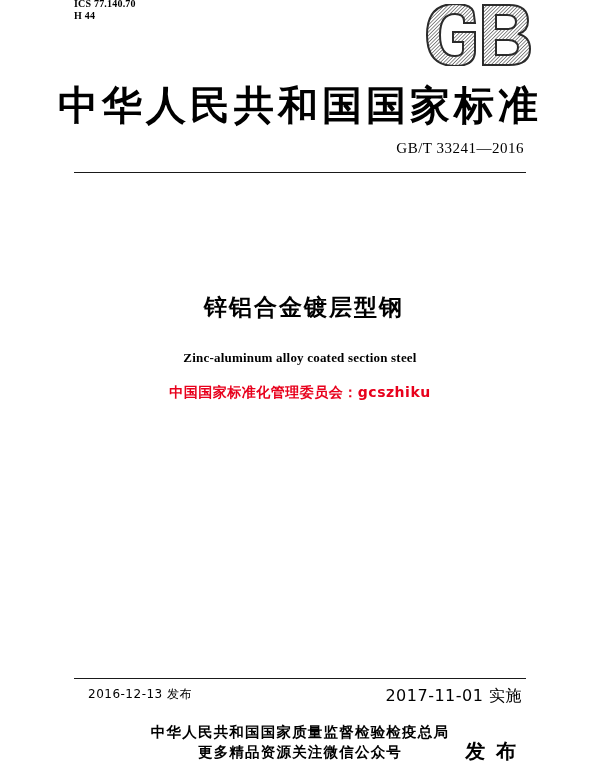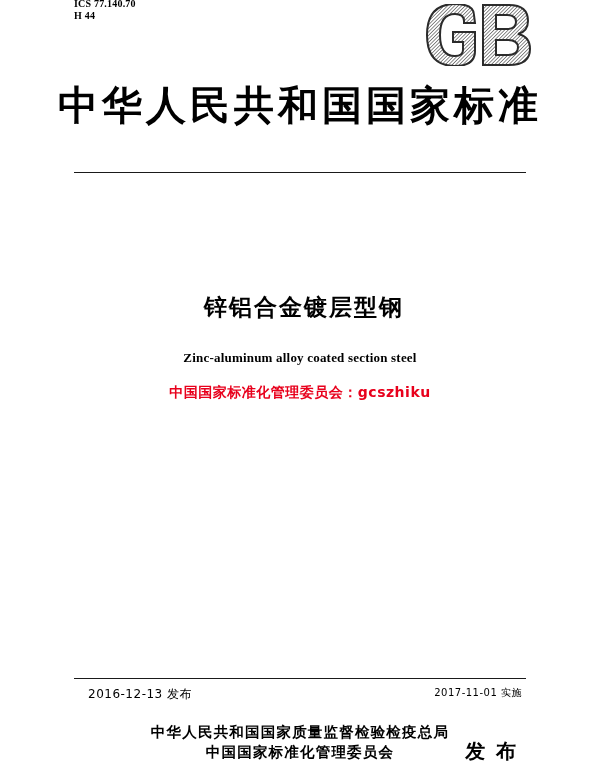--- a/index.html
+++ b/index.html
@@ -125,21 +125,21 @@
     top: 686px;
     font-family: "DejaVu Sans", sans-serif;
     font-size: 12px;
     letter-spacing: 0.5px;
   }
   .date-effective {
     position: absolute;
     right: 78px;
     top: 686px;
     font-family: "DejaVu Sans", sans-serif;
-    font-size: 10px;
+    font-size: 16px;
     letter-spacing: 0.5px;
   }
 
   
   .publisher {
     position: absolute;
     left: 0;
     right: 0;
     top: 722px;
     text-align: center;
@@ -188,33 +188,34 @@
       <path d="M100 22 C100 6 86 0 62 0 C30 0 6 14 6 62 C6 110 30 124 62 124 C88 124 102 114 102 94 L102 56 L58 56 L58 76 L78 76 L78 92 C78 100 72 104 62 104 C44 104 32 94 32 62 C32 30 44 20 62 20 C74 20 80 25 80 34 L80 38 L102 38 Z" fill="url(#hatch)" stroke="#2b2b2b" stroke-width="4"></path>
 
       <path d="M118 2 L170 2 C196 2 208 14 208 34 C208 48 200 57 188 60 C202 63 212 73 212 90 C212 111 198 122 170 122 L118 122 Z
                M144 22 L144 50 L166 50 C178 50 184 45 184 36 C184 27 178 22 166 22 Z
                M144 72 L144 102 L168 102 C181 102 188 96 188 87 C188 78 181 72 168 72 Z" fill="url(#hatch)" stroke="#2b2b2b" stroke-width="4"></path>
     </svg>
   </div>
 
   <div class="national-title">中华人民共和国国家标准</div>
 
+  <div class="std-number">GB/T 33241—2016</div>
 
   <hr class="rule rule-top">
 
   <div class="doc-title">锌铝合金镀层型钢</div>
   <div class="doc-title-en">Zinc-aluminum alloy coated section steel</div>
   <div class="promo">中国国家标准化管理委员会：gcszhiku</div>
 
   <hr class="rule rule-bottom">
 
   <div class="date-issue">2016-12-13 发布</div>
   <div class="date-effective">2017-11-01 实施</div>
 
   <div class="publisher">
     <div class="publisher-wrap">
       <span class="org-line">中华人民共和国国家质量监督检验检疫总局</span>
-      <span class="org-line">中国国家标准化管理委员会</span>
+      <span class="org-line">更多精品资源关注微信公众号</span>
       <span class="publish-word">发 布</span>
     </div>
   </div>
 
 </div>
 
 </body></html>

